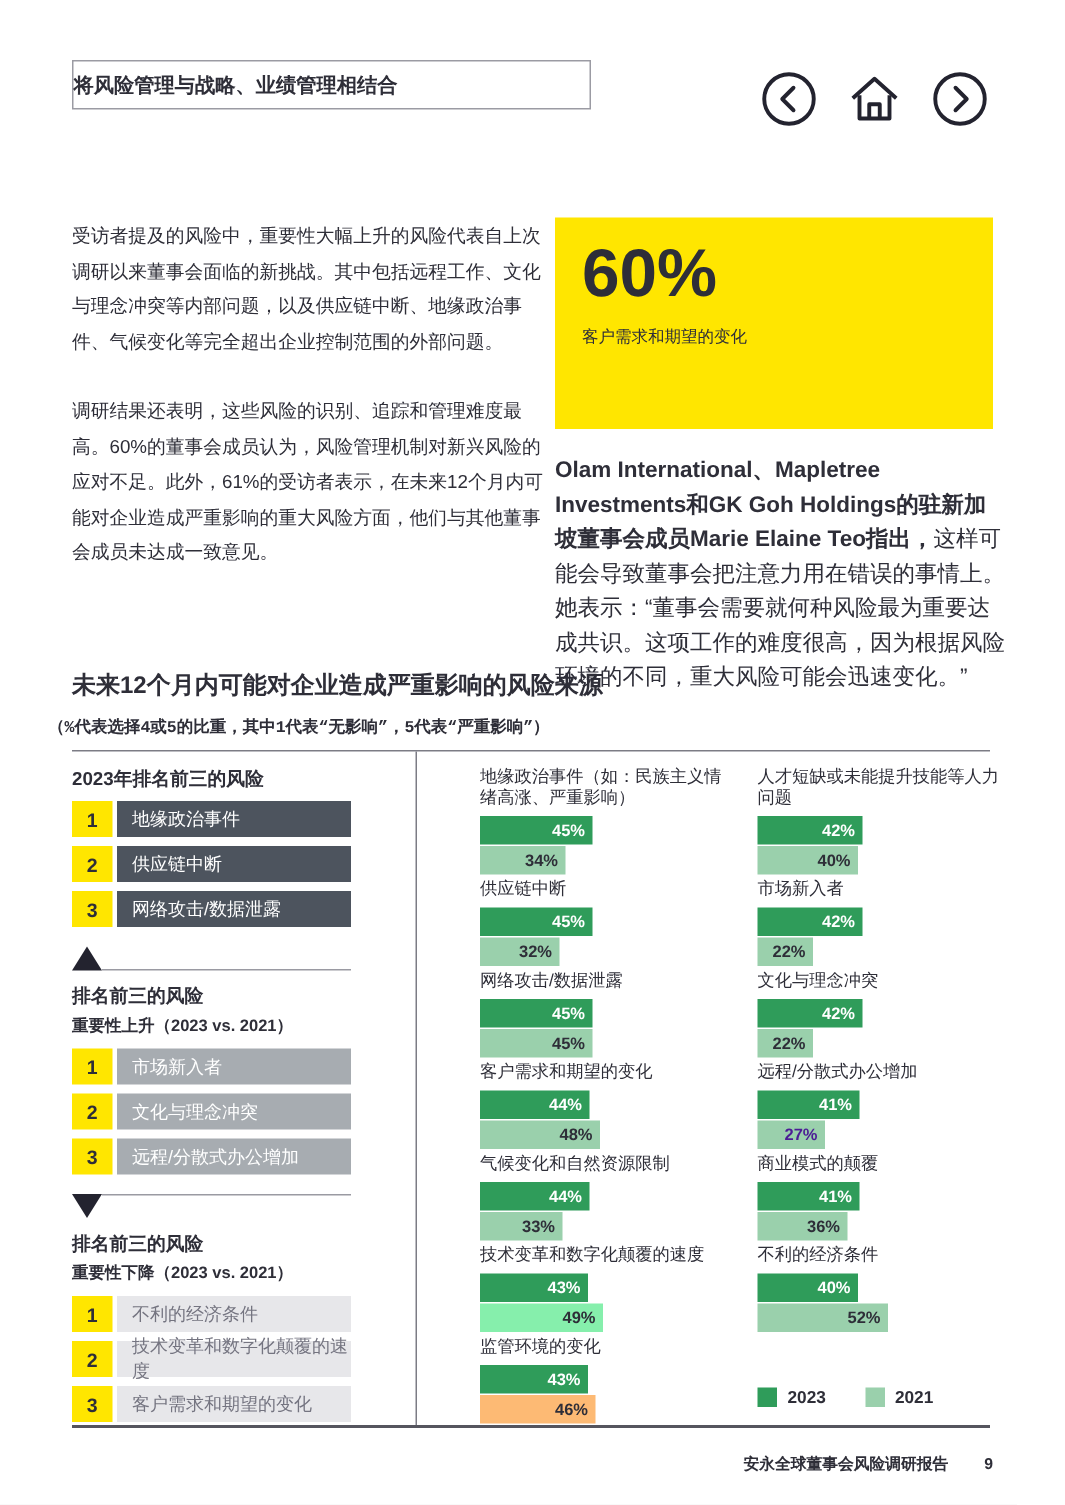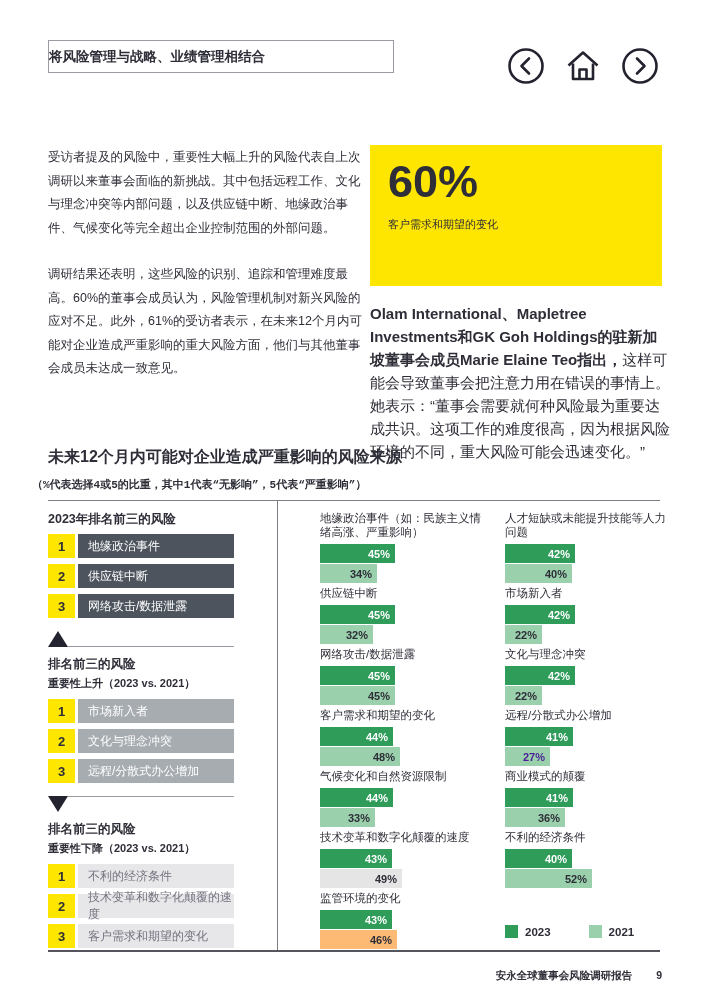--- a/index.html
+++ b/index.html
@@ -61,21 +61,21 @@
   .chart-col { position:absolute; top:10px; width:168px; }
   .chart-col.c1 { left:272px; }
   .chart-col.c2 { left:457px; }
   .chart-item { margin-bottom:3px; }
   .chart-label { font-size:11.5px; font-weight:500; line-height:14px; margin-bottom:5px; }
   .bar { height:19px; margin-bottom:1px; display:flex; align-items:center;
     justify-content:flex-end; padding-right:5px; min-width:30px; }
   .bar-val { font-size:11px; font-weight:700; }
 
   
-  .legend { position:absolute; left:457px; top:424px; display:flex; gap:38px; }
+  .legend { position:absolute; left:457px; top:424px; display:flex; gap:26px; }
   .legend-entry { display:flex; align-items:center; gap:7px; }
   .legend-swatch { width:13px; height:13px; }
   .legend-label { font-size:11.5px; font-weight:700; }
 
   
   .footer { position:absolute; right:48px; top:969px; display:flex; align-items:baseline; gap:24px; }
   .footer-title { font-size:10.5px; font-weight:700; }
   .footer-page { font-size:10.5px; font-weight:700; }
 </style>
 </head>
@@ -234,21 +234,21 @@
           </div>
           <div class="bar" style="width: 55px; background: rgb(154, 208, 172); color: rgb(46, 46, 56);">
             <span class="bar-val">33%</span>
           </div>
         </div>
         <div class="chart-item">
           <div class="chart-label">技术变革和数字化颠覆的速度</div>
           <div class="bar" style="width: 72px; background: rgb(47, 156, 90); color: rgb(255, 255, 255);">
             <span class="bar-val">43%</span>
           </div>
-          <div class="bar" style="width: 82px; background: #e5e5e5; color: rgb(46, 46, 56);">
+          <div class="bar" style="width: 82px; background: #86efac; color: rgb(46, 46, 56);">
             <span class="bar-val">49%</span>
           </div>
         </div>
         <div class="chart-item">
           <div class="chart-label">监管环境的变化</div>
           <div class="bar" style="width: 72px; background: rgb(47, 156, 90); color: rgb(255, 255, 255);">
             <span class="bar-val">43%</span>
           </div>
           <div class="bar" style="width: 77px; background: #fdba74; color: rgb(46, 46, 56);">
             <span class="bar-val">46%</span>

